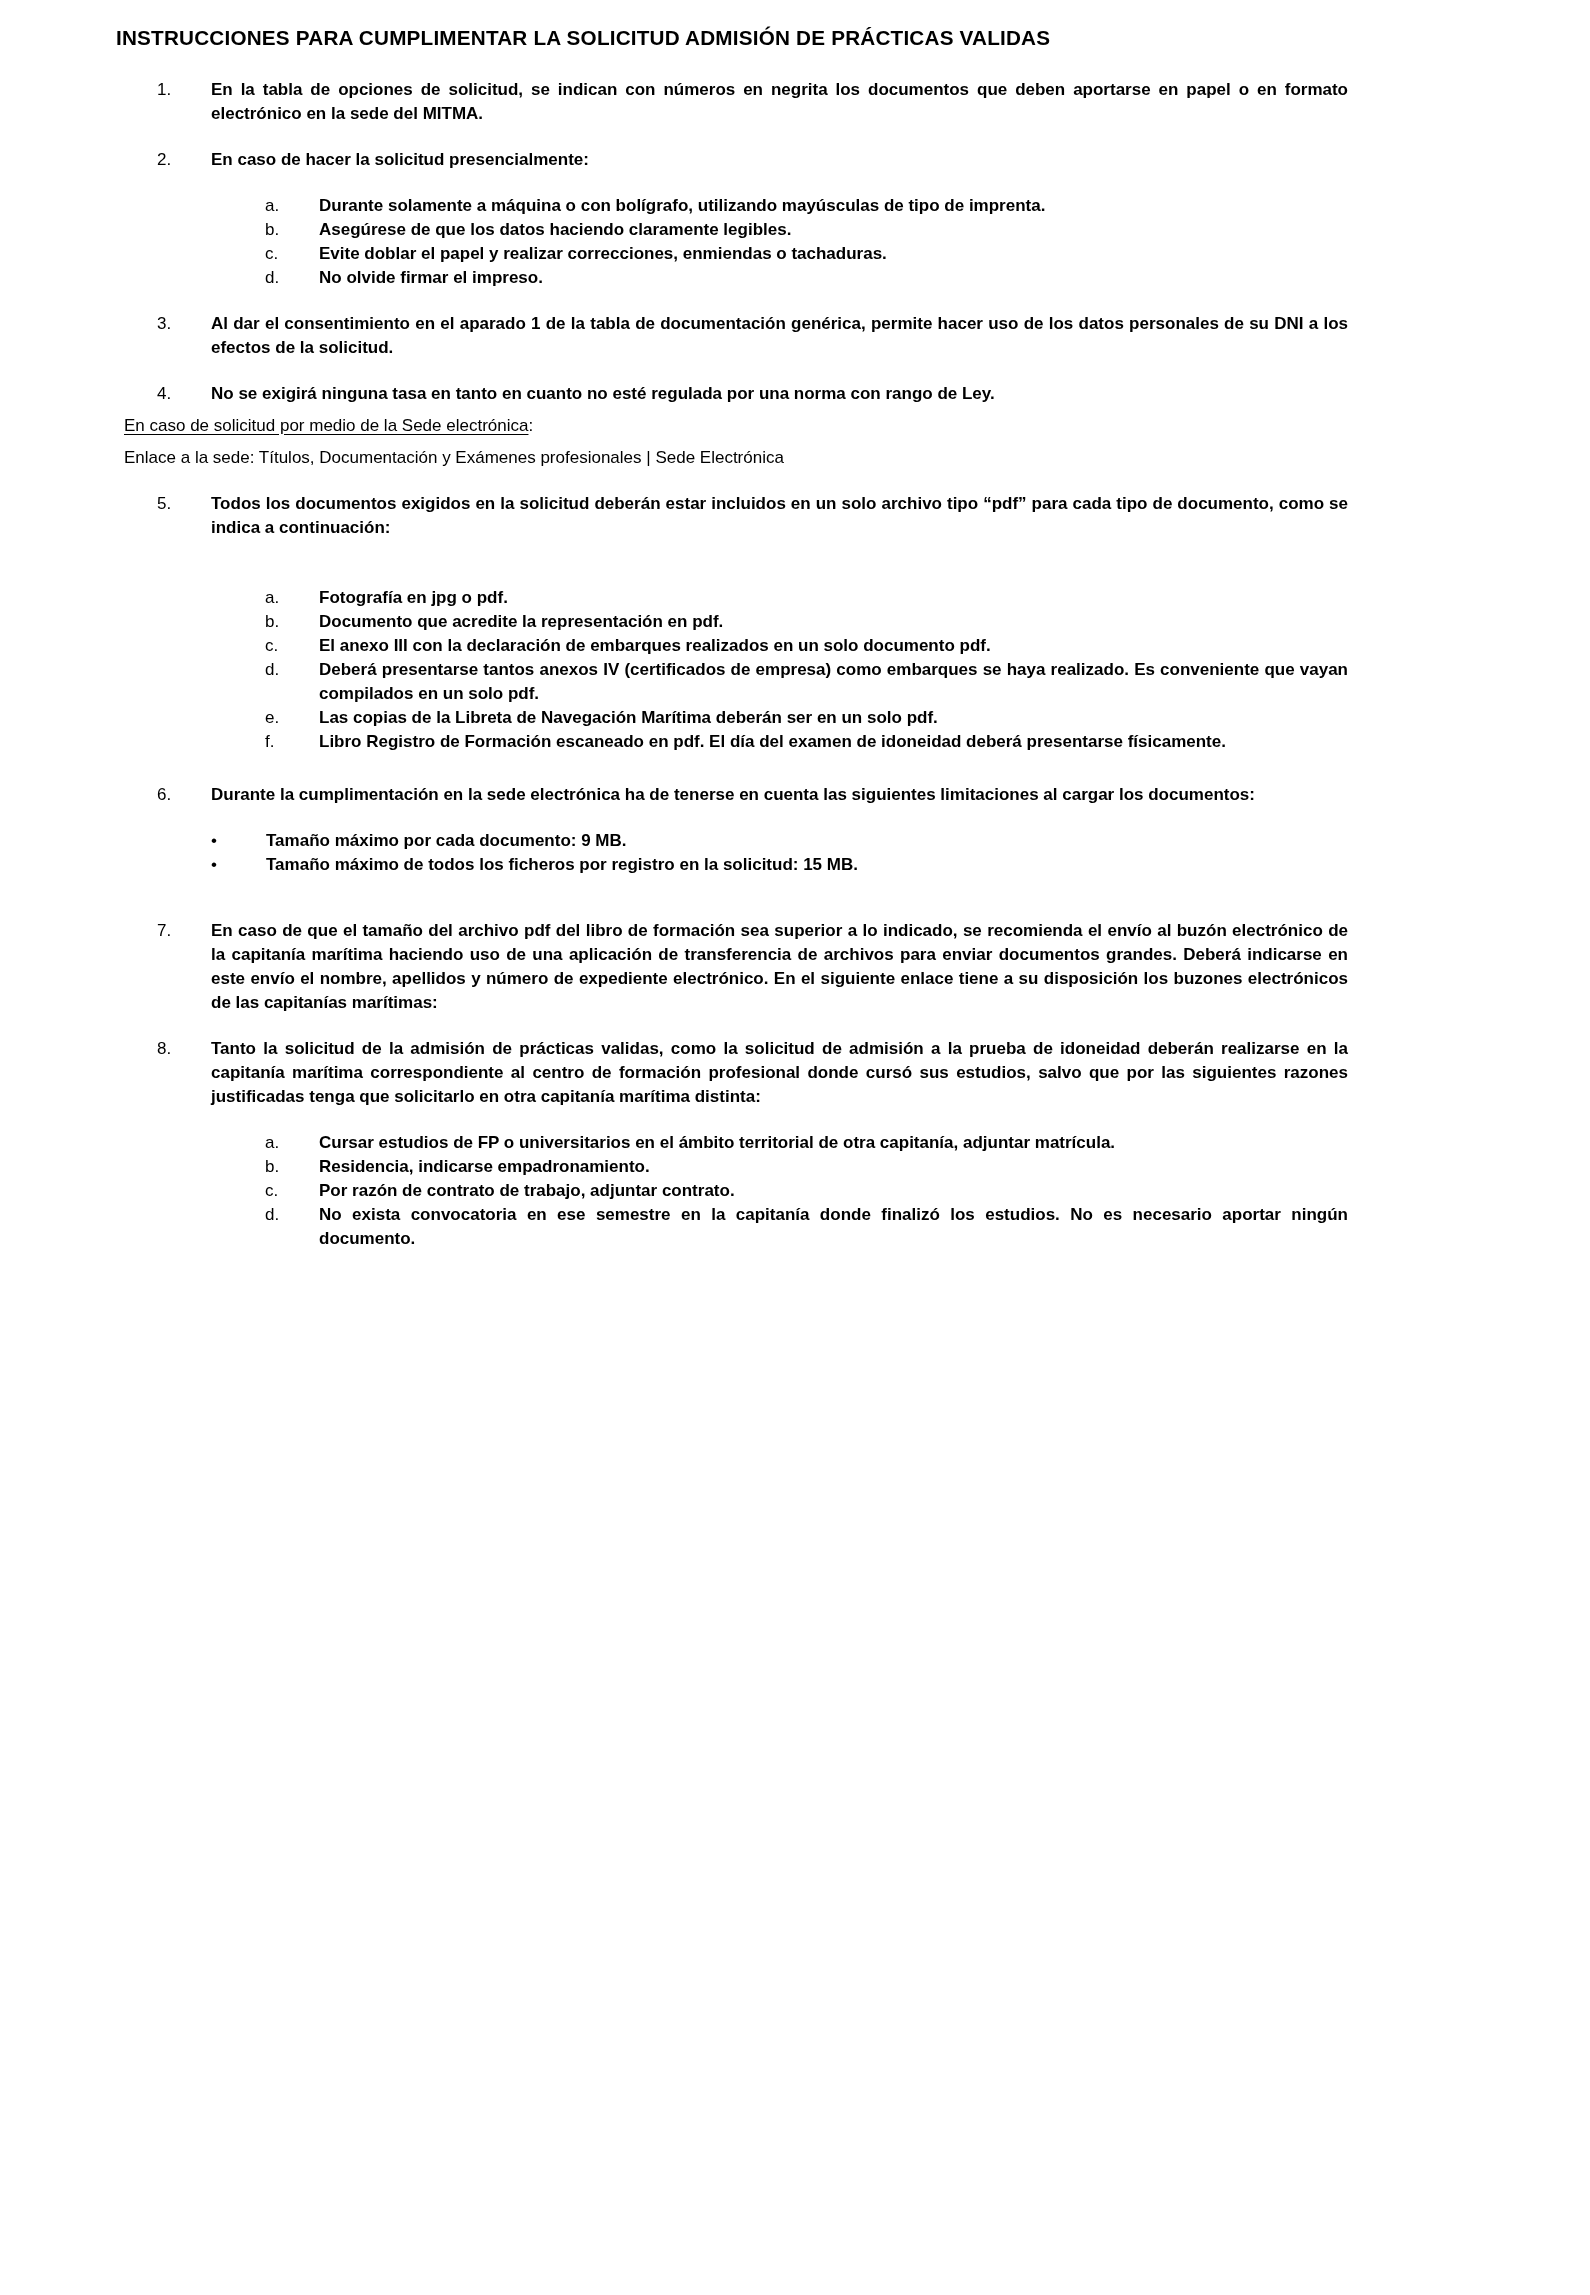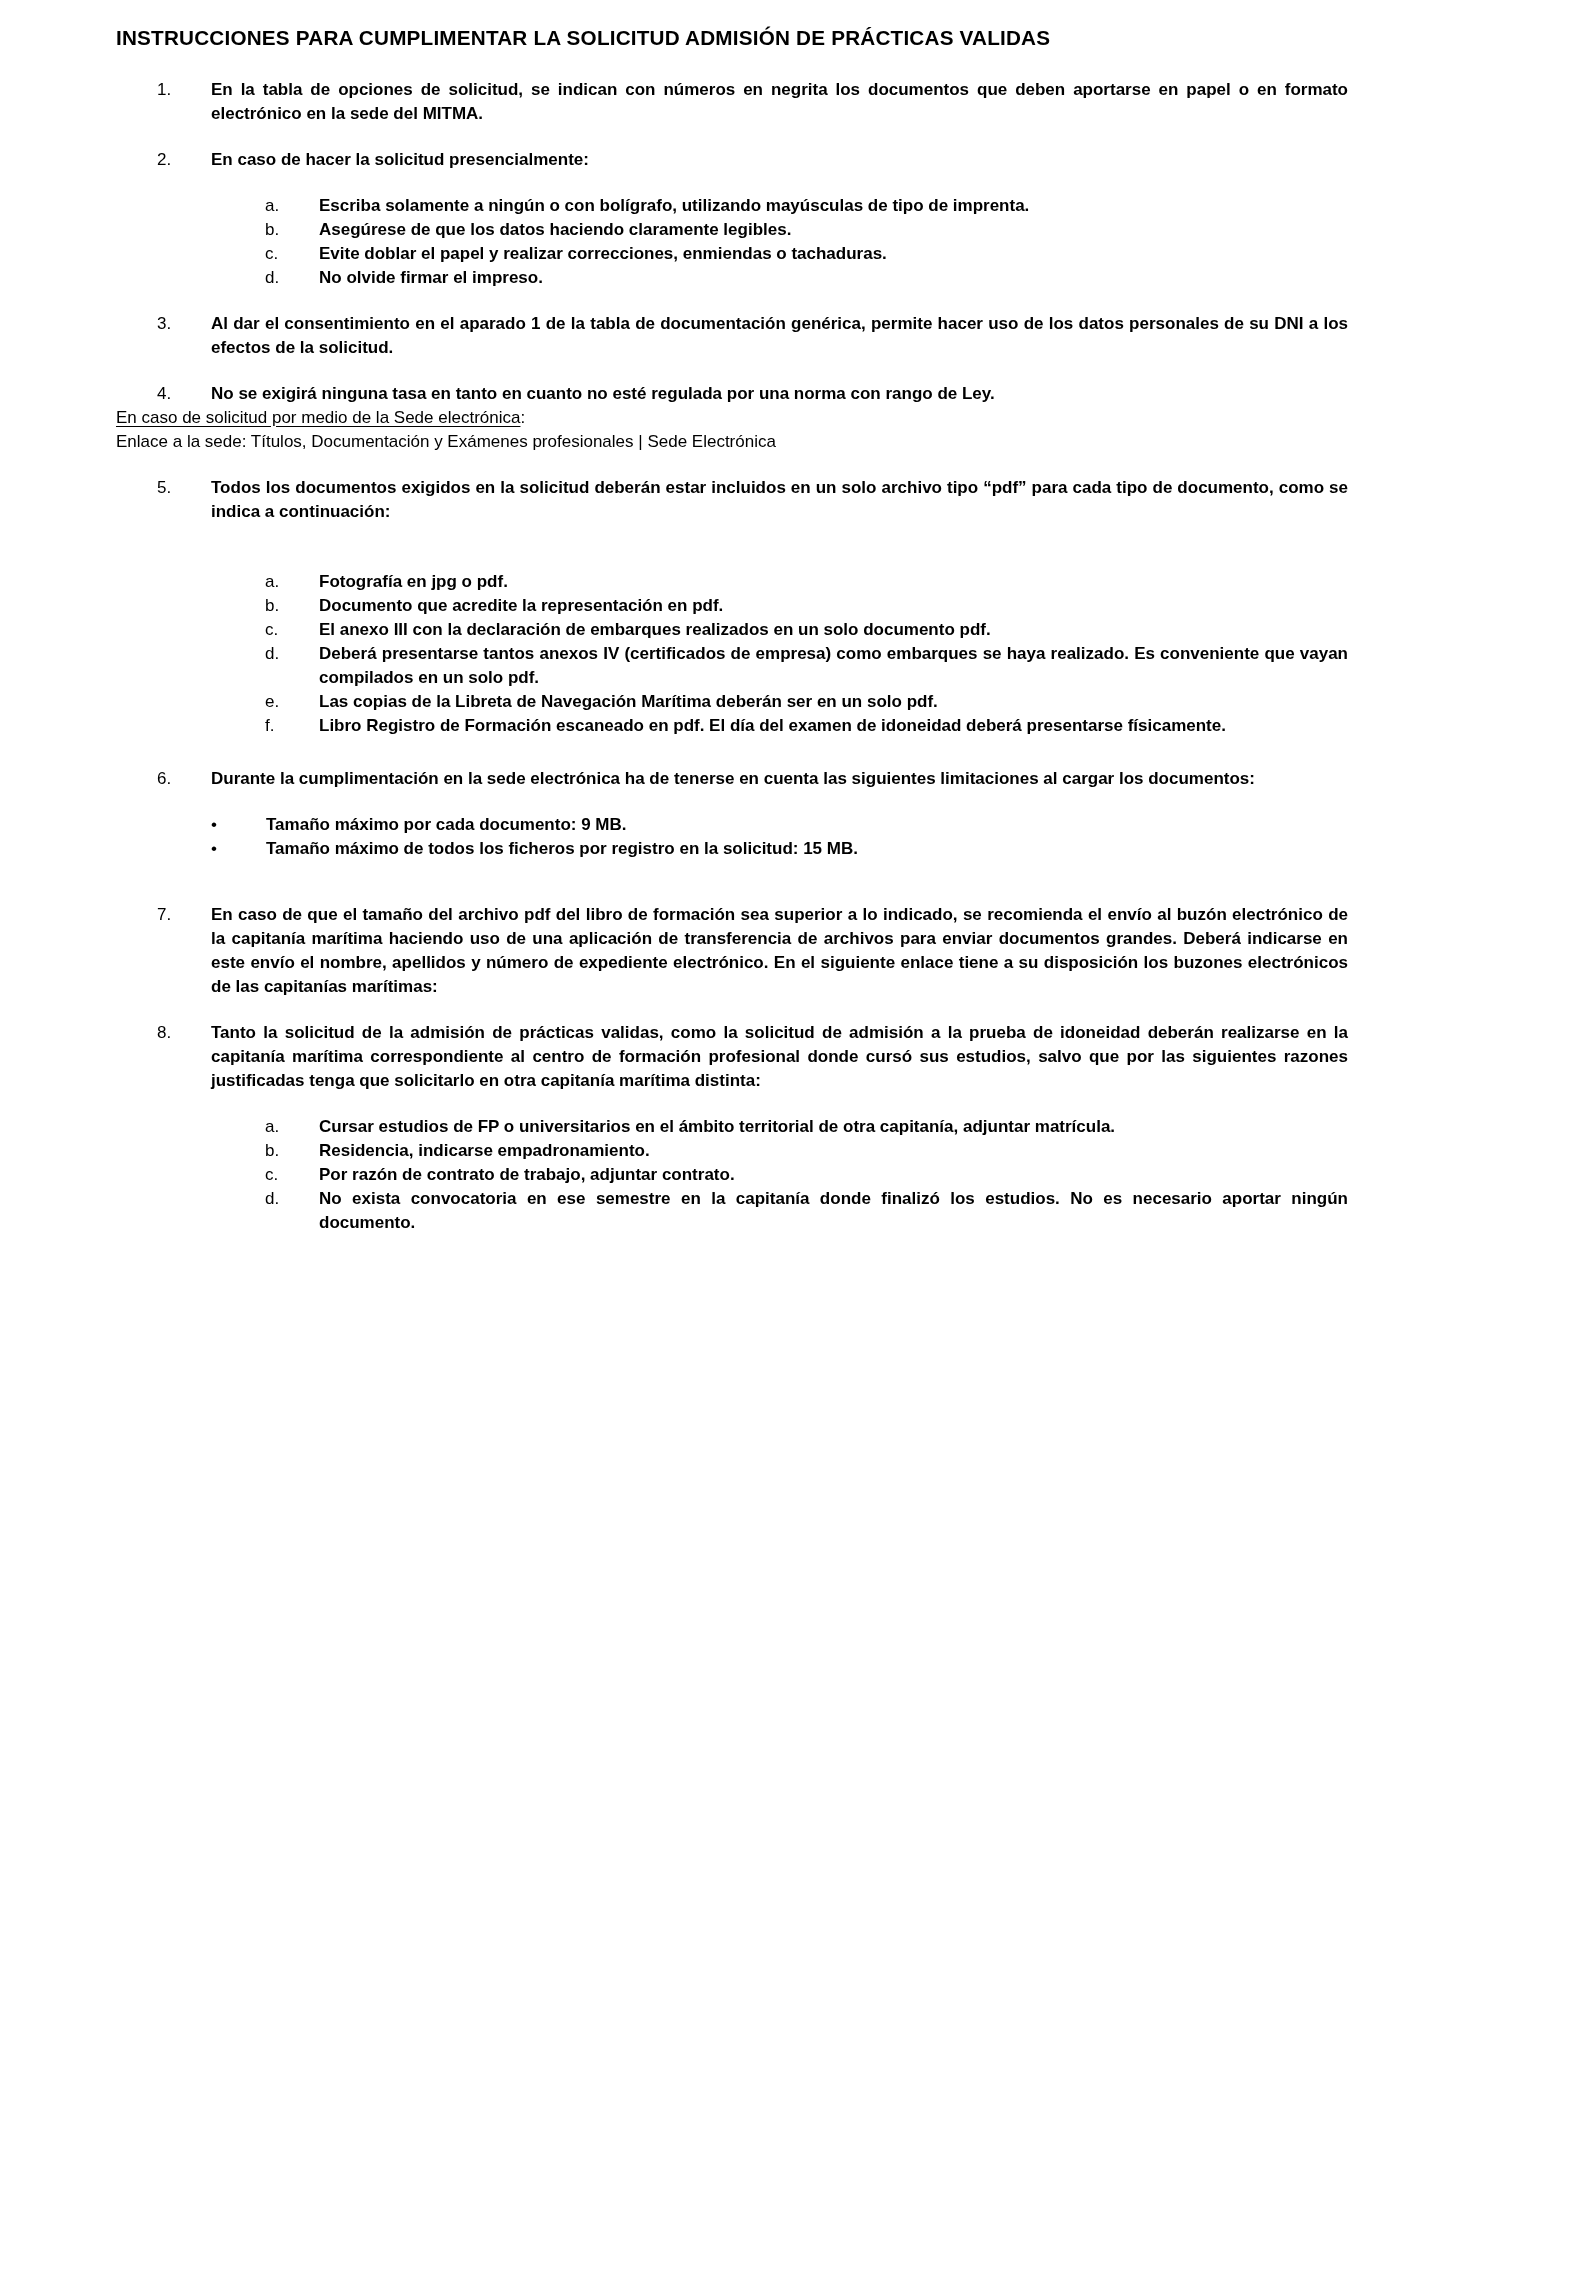--- a/index.html
+++ b/index.html
@@ -26,21 +26,21 @@
     letter-spacing: 0.2px;
     margin: 0 0 27px 0;
   }
   .block { margin: 22px 0 0 41px; }
   .mt-md { margin-top: 29px; }
   .mt-lg { margin-top: 42px; }
   .mt-xl { margin-top: 46px; }
   .row { display: flex; align-items: flex-start; }
   .num { flex: 0 0 54px; }
   .txt { flex: 1; margin: 0; text-align: justify; font-weight: bold; }
-  p.para { margin: 0; }
+  p.para { margin: 8px; }
   .sub-list { margin-left: 149px; }
   .bullet-list { margin-left: 95px; }
   .bullet-list .num { flex: 0 0 55px; }
   .url-para { margin-left: 95px; }
   .u { text-decoration: underline; text-underline-offset: 2.5px; }
 </style>
 </head>
 <body>
 
 <div class="page">
@@ -53,21 +53,21 @@
   </div>
 
   <div class="row block">
     <span class="num">2.</span>
     <p class="txt">En caso de hacer la solicitud presencialmente:</p>
   </div>
 
   <div class="block sub-list">
     <div class="row">
       <span class="num">a.</span>
-      <p class="txt">Escriba solamente a ningún o con bolígrafo, utilizando mayúsculas de tipo de imprenta.</p>
+      <p class="txt">Durante solamente a máquina o con bolígrafo, utilizando mayúsculas de tipo de imprenta.</p>
     </div>
     <div class="row">
       <span class="num">b.</span>
       <p class="txt">Asegúrese de que los datos haciendo claramente legibles.</p>
     </div>
     <div class="row">
       <span class="num">c.</span>
       <p class="txt">Evite doblar el papel y realizar correcciones, enmiendas o tachaduras.</p>
     </div>
     <div class="row">

